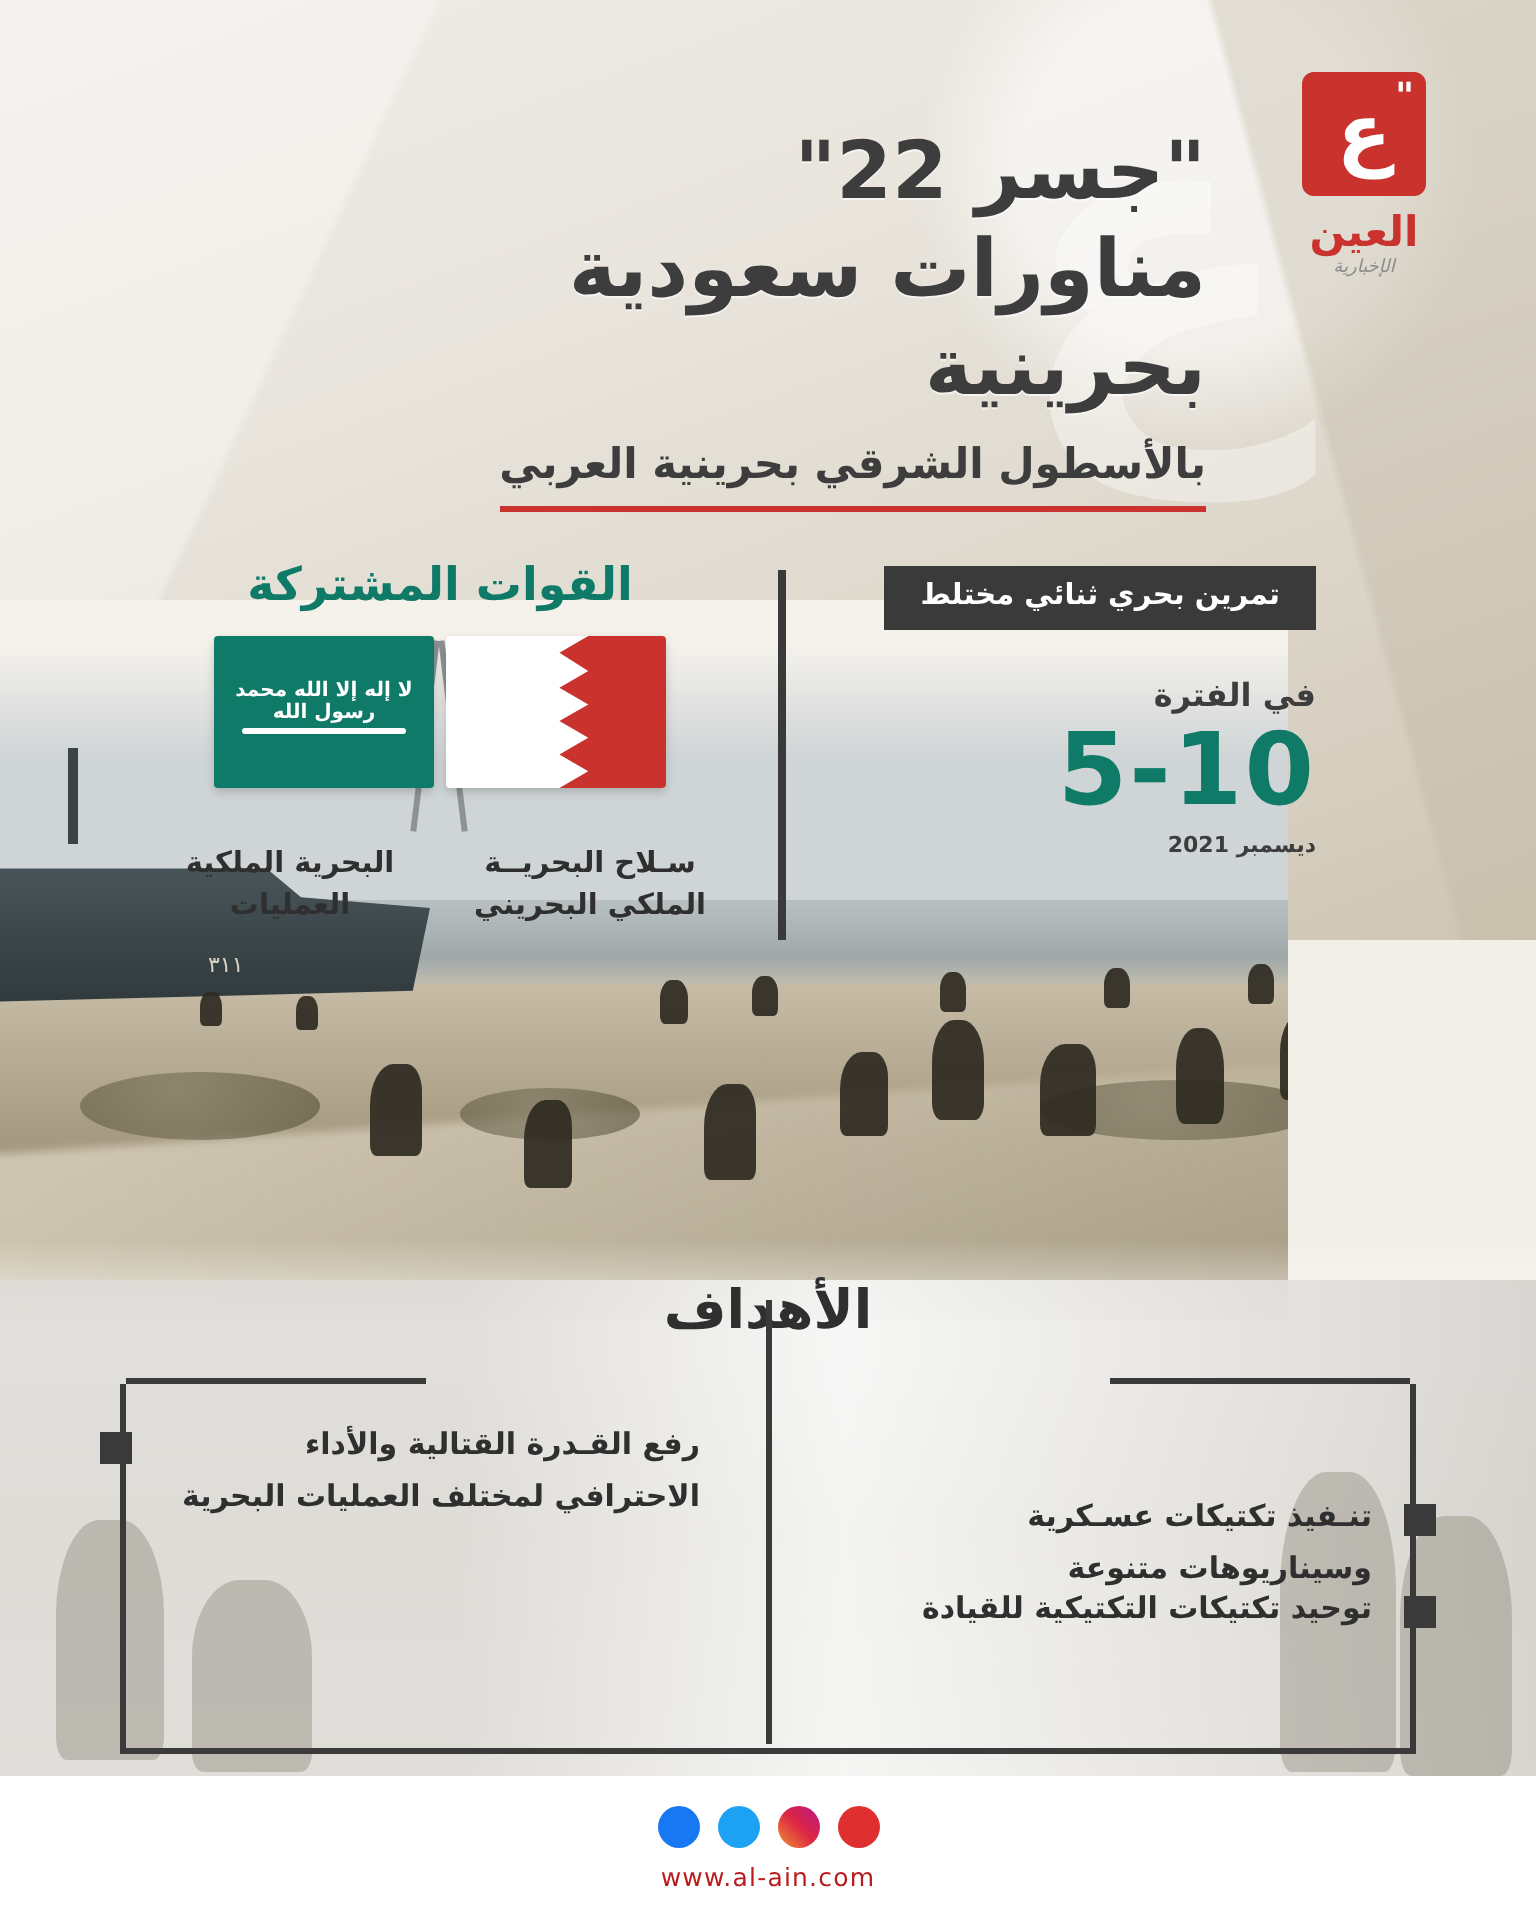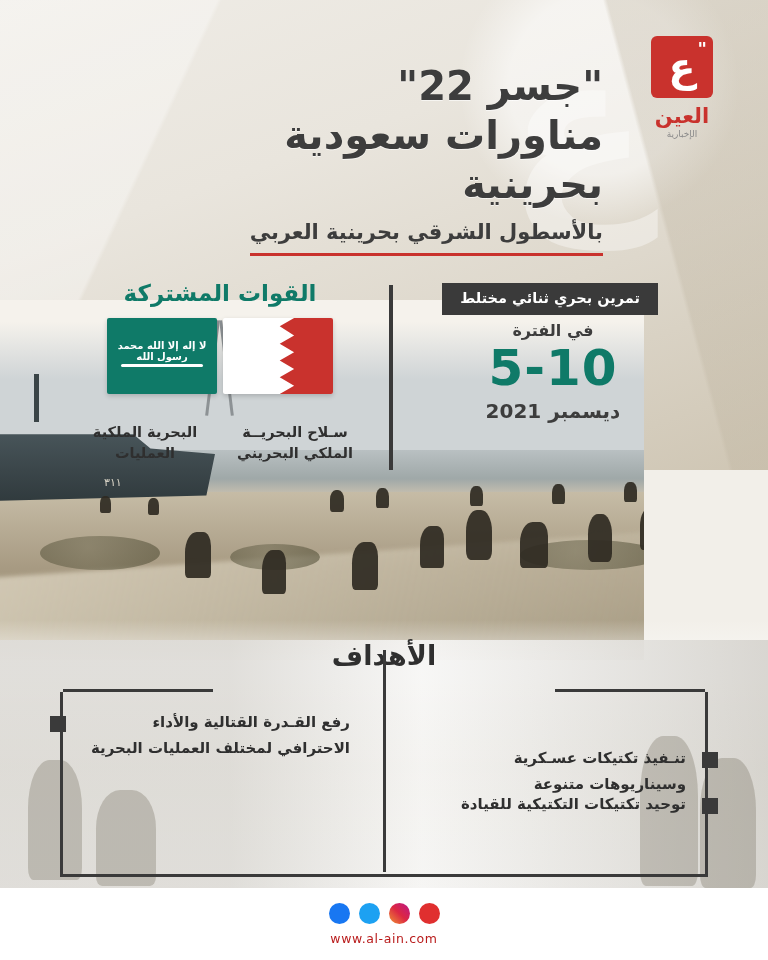--- a/index.html
+++ b/index.html
@@ -120,21 +120,21 @@
     display: flex; align-items: center; justify-content: center;
     line-height: 1;
   }
   .logo-quote {
     position:absolute; right:6px; top:2px; color:#fff; font-size:18px; font-weight:700;
   }
   .logo-word {
     margin-top: 6px; color: #c9322d; font-size: 21px; font-weight: 700; letter-spacing: 0;
   }
   .logo-sub {
-    color: #8a8a8a; font-size: 9px; letter-spacing: 2px; margin-top: 1px;
+    color: #8a8a8a; font-size: 9px; letter-spacing: 2px; margin-top: 1px; font-style: italic;
   }
 
   
   .headline {
     position: absolute; right: 165px; top: 62px; width: 430px; text-align: right;
   }
   .h1 {
     font-size: 40px; font-weight: 700; color: #3d3d3d; line-height: 1.22;
     text-shadow: 0 1px 0 rgba(255,255,255,.6);
   }
@@ -146,28 +146,28 @@
 
   
   .tag-ribbon {
     position: absolute; right: 110px; top: 283px;
     background: #3a3a3a; color: #ffffff;
     font-size: 14.5px; font-weight: 700;
     padding: 7px 18px 9px;
     white-space: nowrap;
   }
   .date-block {
-    position: absolute; right: 110px; top: 321px; width: 210px; text-align: center;
+    position: absolute; right: 110px; top: 338px; width: 210px; text-align: right;
   }
   .date-label { font-size: 16px; color: #3d3d3d; font-weight: 700; }
   .date-range {
     font-size: 50px; font-weight: 700; color: #0f7a68; line-height: 1.05; margin-top: 2px;
     letter-spacing: 1px;
   }
-  .date-month { font-size: 20px; color: #3d3d3d; font-weight: 700; margin-top: 4px; }
+  .date-month { font-size: 11px; color: #3d3d3d; font-weight: 700; margin-top: 4px; }
 
   .v-divider {
     position: absolute; right: 375px; top: 285px; width: 4px; height: 185px;
     background: #3a3a3a;
   }
 
   
   .forces {
     position: absolute; left: 70px; top: 280px; width: 300px; text-align: center;
   }

